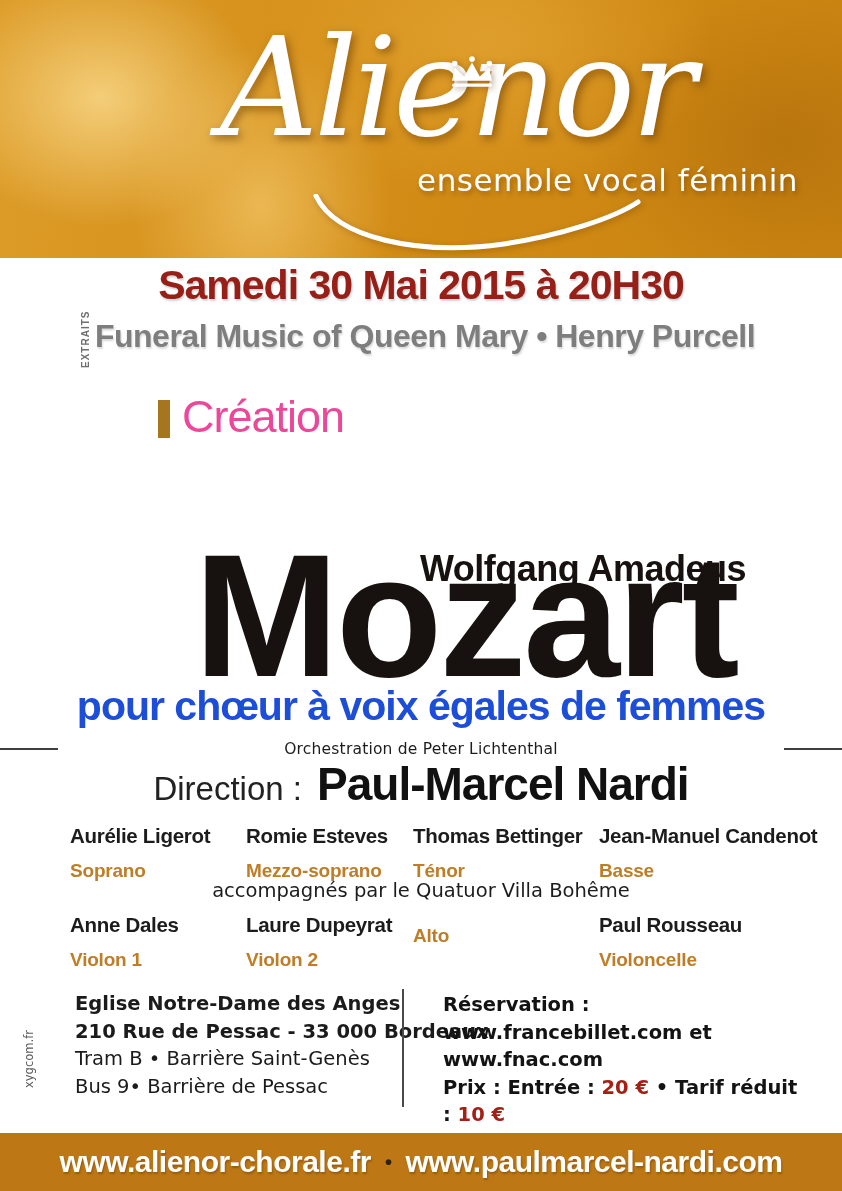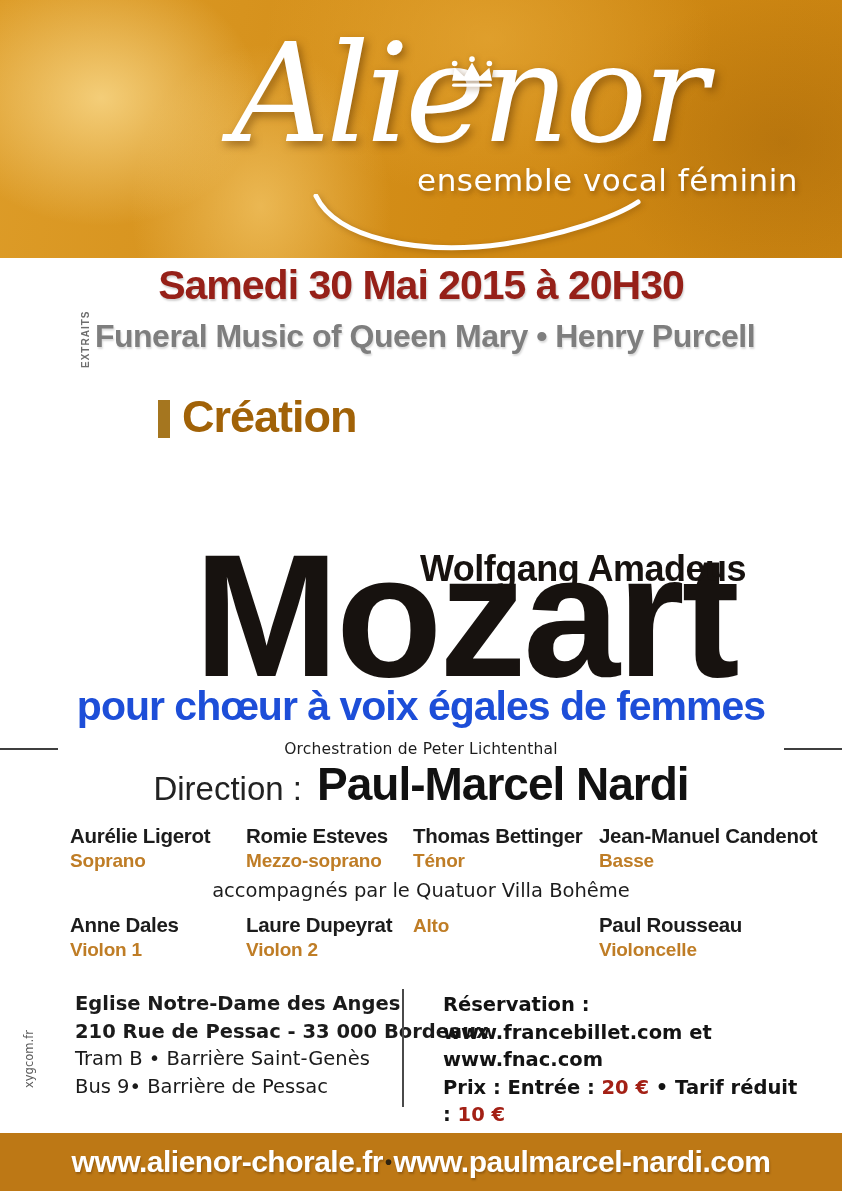--- a/index.html
+++ b/index.html
@@ -9,45 +9,45 @@
 
   
   .header { position:absolute; left:0; top:0; width:842px; height:258px;
     background:
       radial-gradient(ellipse 250px 200px at 12% 38%, rgba(250,219,142,.8), rgba(250,219,142,0) 64%),
       radial-gradient(ellipse 210px 260px at 31% 80%, rgba(246,204,112,.65), rgba(246,204,112,0) 62%),
       radial-gradient(ellipse 320px 230px at 58% 15%, rgba(235,176,64,.55), rgba(235,176,64,0) 70%),
       radial-gradient(ellipse 280px 210px at 93% 55%, rgba(146,86,4,.32), rgba(146,86,4,0) 70%),
       linear-gradient(100deg, #dd9c28 0%, #d18a14 55%, #c98311 100%);
   }
-  .logo { position:absolute; left:220px; top:20px; font-family:"DejaVu Serif", serif; font-style:italic;
+  .logo { position:absolute; left:220px; top:14px; font-family:"DejaVu Serif", serif; font-style:italic;
     font-size:136px; line-height:1.1; color:#fff; letter-spacing:-4px;
-    text-shadow:3px 4px 9px rgba(96,52,0,.55);margin-left:12px; }
+    text-shadow:3px 4px 9px rgba(96,52,0,.55); }
   .crown { position:absolute; left:446px; top:56px; width:52px; height:34px;
     filter:drop-shadow(2px 2px 3px rgba(96,52,0,.45)); }
   .tagline { position:absolute; right:44px; top:162px; font-size:31px; color:#fff; letter-spacing:.5px;
     text-shadow:2px 3px 5px rgba(96,52,0,.45); }
   .swash { position:absolute; left:308px; top:194px; width:336px; height:64px;
     filter:drop-shadow(2px 2px 3px rgba(96,52,0,.35)); }
 
   
   .date-line { position:absolute; top:262px; left:0; width:100%; text-align:center;
     font-family:"Liberation Sans", sans-serif; font-weight:700; font-size:41px; letter-spacing:-1px;
     color:#962018; text-shadow:1px 2px 2px rgba(0,0,0,.18); }
   .program-line { position:absolute; top:318px; left:0; width:100%; text-align:center;
     font-family:"Liberation Sans", sans-serif; font-weight:700; font-size:32px; letter-spacing:-.5px;
     color:#7e7e7e; text-shadow:1px 2px 2px rgba(0,0,0,.15);padding-left:8px; }
   .extraits { position:absolute; left:80px; top:368px; transform:rotate(-90deg); transform-origin:0 0;
     font-family:"Liberation Sans", sans-serif; font-weight:700; font-size:10px; letter-spacing:1px; color:#6e6e6e; }
 
   
   .titles { position:absolute; top:395px; left:0; width:842px; height:292px; }
   .gold-bar { position:absolute; left:158px; top:5px; width:12px; height:38px; background:#a5761f; z-index:5; }
-  .creation { position:absolute; left:182px; top:-4px; font-family:"Liberation Sans", sans-serif; font-weight:700;
-    font-size:45px; letter-spacing:-1px; color:#a16207; z-index:5; }
+  .creation { position:absolute; left:182px; top:-4px; font-family:"Liberation Sans", sans-serif; font-weight:400;
+    font-size:45px; letter-spacing:-1px; color:#ec4899; z-index:5; }
   .requiem { position:absolute; left:70px; top:12px; font-family:"Liberation Sans", sans-serif; font-weight:700;
     font-size:165px; line-height:1; letter-spacing:-5px; color:#17120f; z-index:1; }
   .kv { position:absolute; left:64px; top:148px; transform:rotate(-90deg); transform-origin:0 0;
     font-family:"Liberation Sans", sans-serif; font-weight:700; font-size:26px; letter-spacing:1px;
     color:#ffffff; z-index:2; }
   .wolfgang { position:absolute; left:420px; top:153px; font-family:"Liberation Sans", sans-serif; font-weight:700;
     font-size:36px; letter-spacing:-.5px; color:#17120f; z-index:3; }
   .mozart { position:absolute; left:194px; top:134px; font-family:"Liberation Sans", sans-serif; font-weight:700;
     font-size:174px; line-height:1; letter-spacing:-3px; color:#17120f; z-index:1; }
 
@@ -64,40 +64,40 @@
   .dir-name { font-family:"Liberation Sans", sans-serif; font-weight:700; font-size:46px; letter-spacing:-1px;
     color:#111; margin-left:10px; }
 
   
   .people { position:absolute; left:70px; width:772px; display:grid;
     grid-template-columns:176px 167px 186px auto; }
   .singers { top:824px; }
   .members { top:913px; }
   .person .name { font-family:"Liberation Sans", sans-serif; font-weight:700; font-size:20.5px;
     letter-spacing:-.3px; color:#1c1c1c; }
-  .person .role { margin-top:2px; font-family:"Liberation Sans", sans-serif; font-weight:700; font-size:19px;
+  .person .role { margin-top:12px; font-family:"Liberation Sans", sans-serif; font-weight:700; font-size:19px;
     letter-spacing:-.2px; color:#bf7d26; }
   .quatuor { position:absolute; top:879px; left:0; width:100%; text-align:center;
     font-size:19.5px; color:#1d1d1d; }
 
   
   .venue { position:absolute; left:75px; top:990px; font-size:19.5px; line-height:27.5px; color:#1b1b1b; }
   .venue .b { font-weight:700; }
   .info-divider { position:absolute; left:402px; top:989px; width:2px; height:118px; background:#4a4a4a; }
   .booking { position:absolute; left:443px; top:991px; width:360px; font-size:19.5px; line-height:27.5px;
     font-weight:700; color:#131313; }
   .red { color:#a32015; }
   .booking .l4 { padding-left:55px; }
   .booking .l5 { padding-left:75px; }
   .credit { position:absolute; left:22px; top:1088px; transform:rotate(-90deg); transform-origin:0 0;
     font-size:11.5px; color:#5c5c5c; }
 
   
   .bottombar { position:absolute; left:0; top:1133px; width:842px; height:58px; background:#bd7815;
-    display:flex; align-items:center; justify-content:center; gap:2px;
+    display:flex; align-items:center; justify-content:center; gap:14px;
     font-family:"Liberation Sans", sans-serif; font-weight:700; font-size:30px; letter-spacing:-.5px;
     color:#fff; text-shadow:1px 2px 2px rgba(60,30,0,.3); }
   .bottombar .dot { color:#2f2310; font-size:20px; text-shadow:none; }
 </style>
 </head>
 <body>
 
 <div class="page">
 
   <div class="header">

